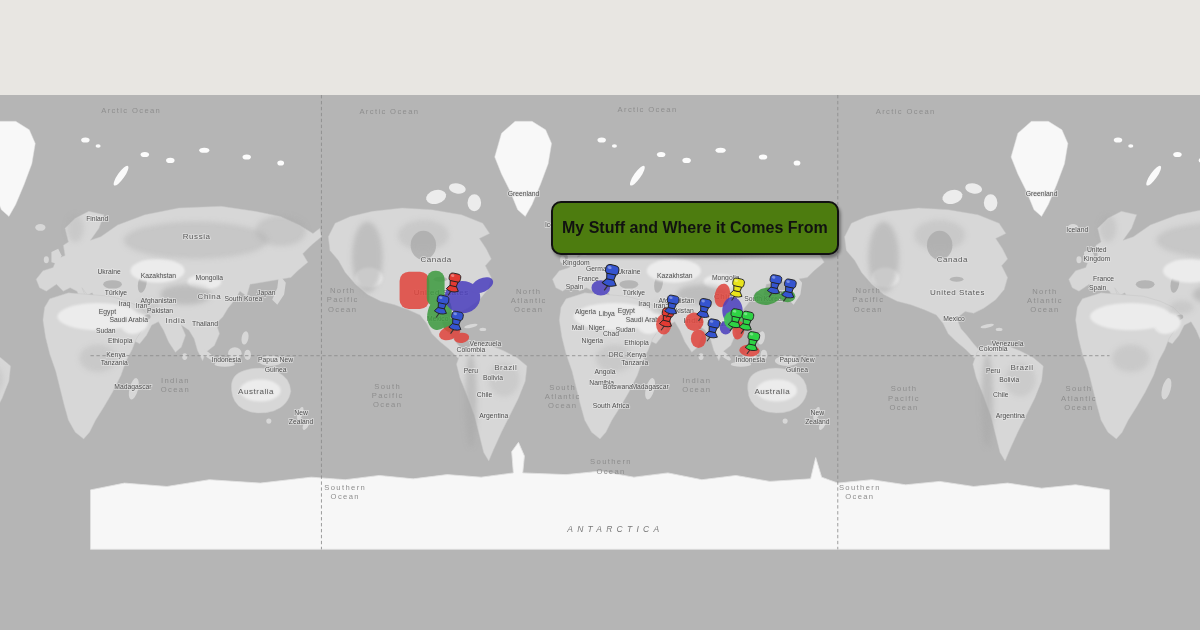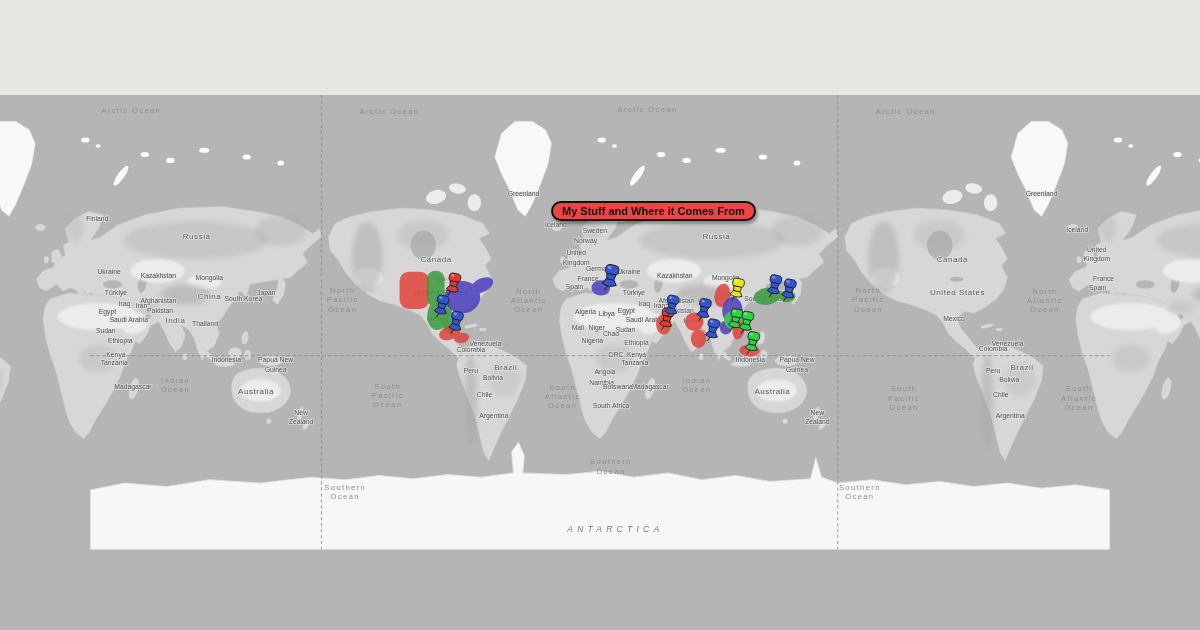--- a/index.html
+++ b/index.html
@@ -23,22 +23,22 @@
     font-family:"Liberation Sans",sans-serif;font-size:8px;fill:#4e4e4e;
     text-anchor:middle;paint-order:stroke;stroke:#e6e6e6;stroke-width:2px;stroke-opacity:.75;
   }
   .country-label.big{font-size:9.5px;fill:#5a5a5a;letter-spacing:.6px;}
   .antarctica-label{
     font-family:"Liberation Sans",sans-serif;font-size:10px;font-style:italic;
     fill:#787878;letter-spacing:5px;text-anchor:middle;
   }
   .map-title-box{
     position:absolute;left:551px;top:201px;z-index:10;
-    background:#ef4444;border:2px solid #111;border-radius:10px;
-    padding:2px 9px;font-size:11px;font-weight:bold;color:#111;
+    background:#4d7c0f;border:2px solid #111;border-radius:10px;
+    padding:16px 9px;font-size:16px;font-weight:bold;color:#111;
     box-shadow:2px 3px 3px rgba(0,0,0,.35);white-space:nowrap;
   }
 </style>
 </head>
 <body>
 
 <div class="header-bar"></div>
 
 <div class="map-viewport">
 <svg id="map-svg" width="1200" height="535" viewBox="0 95 1200 630" xmlns="http://www.w3.org/2000/svg">

